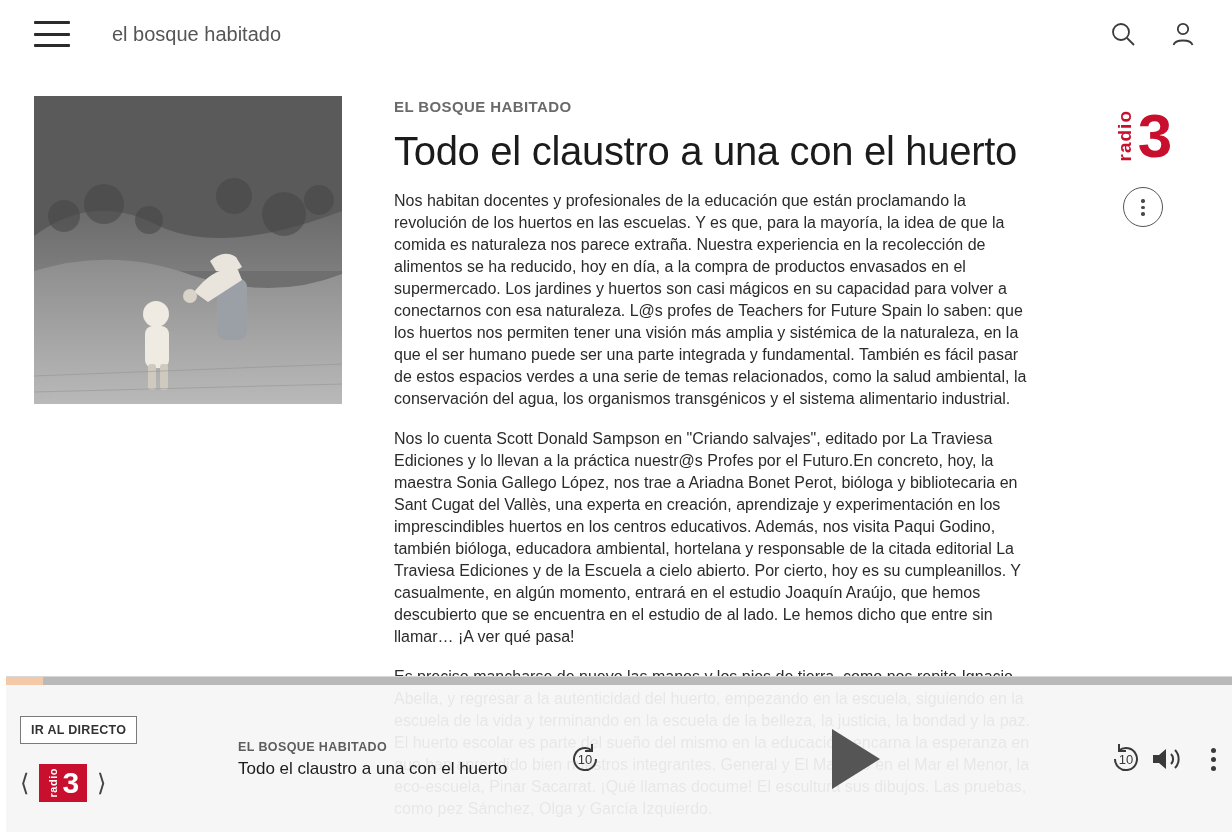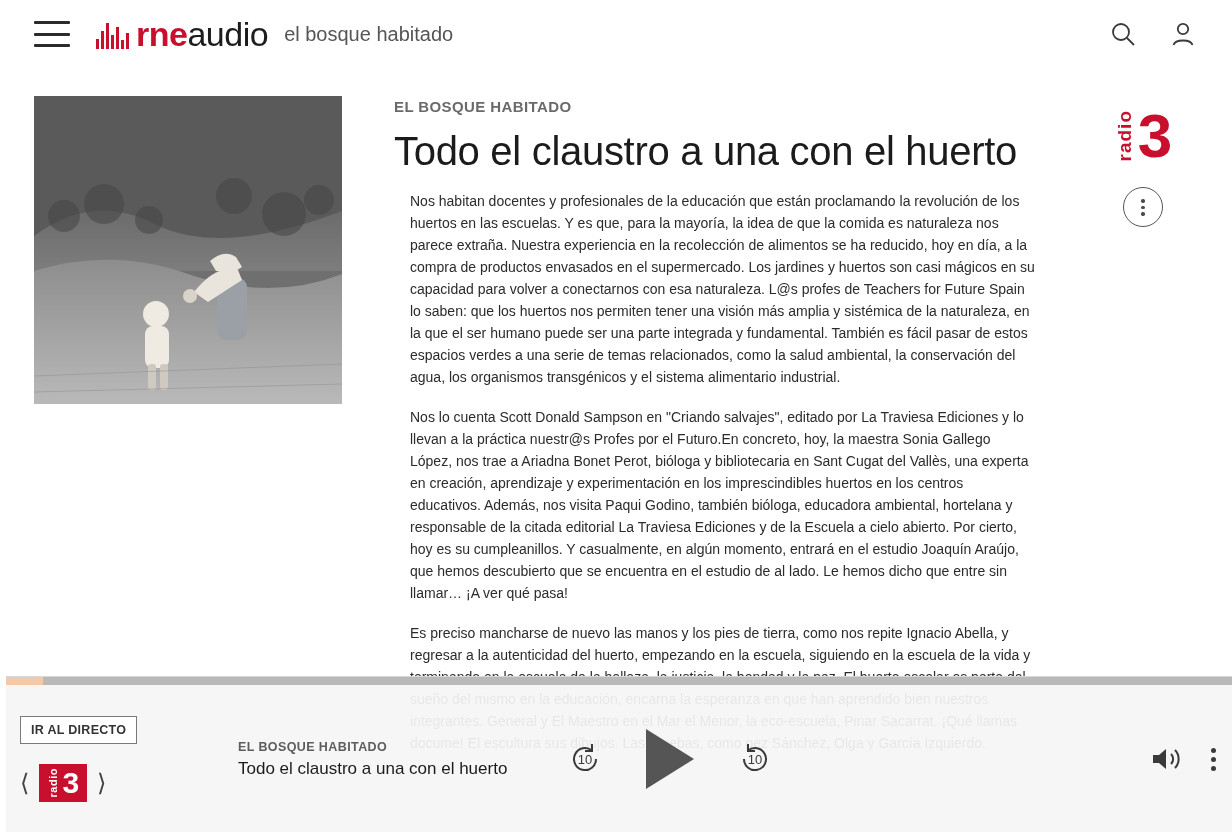--- a/index.html
+++ b/index.html
@@ -69,22 +69,22 @@
     font-size: 15px; font-weight: 700; letter-spacing: 0.4px;
     color: #6a6a6a; margin: 0 0 14px 0; text-transform: uppercase;
   }
   .title {
     font-size: 40px; font-weight: 400; color: #1b1b1b;
     margin: 0 0 16px 0; line-height: 1.12; letter-spacing: -0.3px;
   }
   .meta { font-size: 14.5px; color: #4a4a4a; margin-bottom: 22px; }
   .meta b { font-weight: 700; color: #1b1b1b; }
   .body-p {
-    font-size: 14px; line-height: 22px; color: #2b2b2b;
-    margin: 0 0 18px 16px; text-align: left;
+    font-size: 16px; line-height: 22px; color: #2b2b2b;
+    margin: 0 0 18px 0; text-align: left;
   }
 
   
   .rail {
     width: 110px; flex: 0 0 110px;
     display: flex; flex-direction: column; align-items: center;
     padding-top: 14px; gap: 26px;
   }
   .radio3-logo {
     display: flex; align-items: center; gap: 2px;
@@ -135,21 +135,21 @@
   .badge-radio3 .w {
     writing-mode: vertical-rl; transform: rotate(180deg);
     font-size: 11px; font-weight: 700; letter-spacing: 0.5px;
   }
   .badge-radio3 .n { font-size: 30px; font-weight: 700; line-height: 0.85; }
 
   .now-col { flex: 0 0 330px; padding-left: 6px; }
   .now-kicker { font-size: 12.5px; font-weight: 700; color: #5d5d5d; letter-spacing: 0.4px; }
   .now-title { font-size: 17px; color: #1b1b1b; margin-top: 5px; }
 
-  .transport { flex: 1 1 auto; display: flex; align-items: center; justify-content: flex-start; gap: 38px; }
+  .transport { flex: 1 1 auto; display: flex; align-items: center; justify-content: space-between; gap: 38px; }
   .skip { position: relative; width: 46px; height: 46px; cursor: pointer; }
   .skip-label {
     position: absolute; inset: 0; display: flex; align-items: center; justify-content: center;
     font-size: 13px; color: #3a3a3a; font-weight: 400;
   }
   .play-triangle {
     width: 0; height: 0;
     border-left: 48px solid #555;
     border-top: 30px solid transparent;
     border-bottom: 30px solid transparent;
@@ -164,32 +164,20 @@
 
 <div id="page">
 
   <div class="header">
     <div class="hamburger">
       <span></span>
         <span></span>
         <span></span>
     </div>
 
-    <div class="brand">
-      <div class="brand-bars">
-        <i style="height:10px"></i>
-          <i style="height:18px"></i>
-          <i style="height:26px"></i>
-        <i style="height:14px"></i>
-          <i style="height:22px"></i>
-          <i style="height:9px"></i>
-        <i style="height:16px"></i>
-      </div>
-      <div class="logo-text"><span class="rne">rne</span><span>audio</span></div>
-    </div>
 
     <div class="header-sub">el bosque habitado</div>
 
     <div class="header-right">
       <div class="icon-btn">
         <svg width="30" height="30" viewBox="0 0 30 30" fill="none" stroke="#3a3a3a" stroke-width="1.8">
           <circle cx="13" cy="13" r="8"></circle>
             <line x1="19" y1="19" x2="26" y2="26"></line>
         </svg>
       </div>

